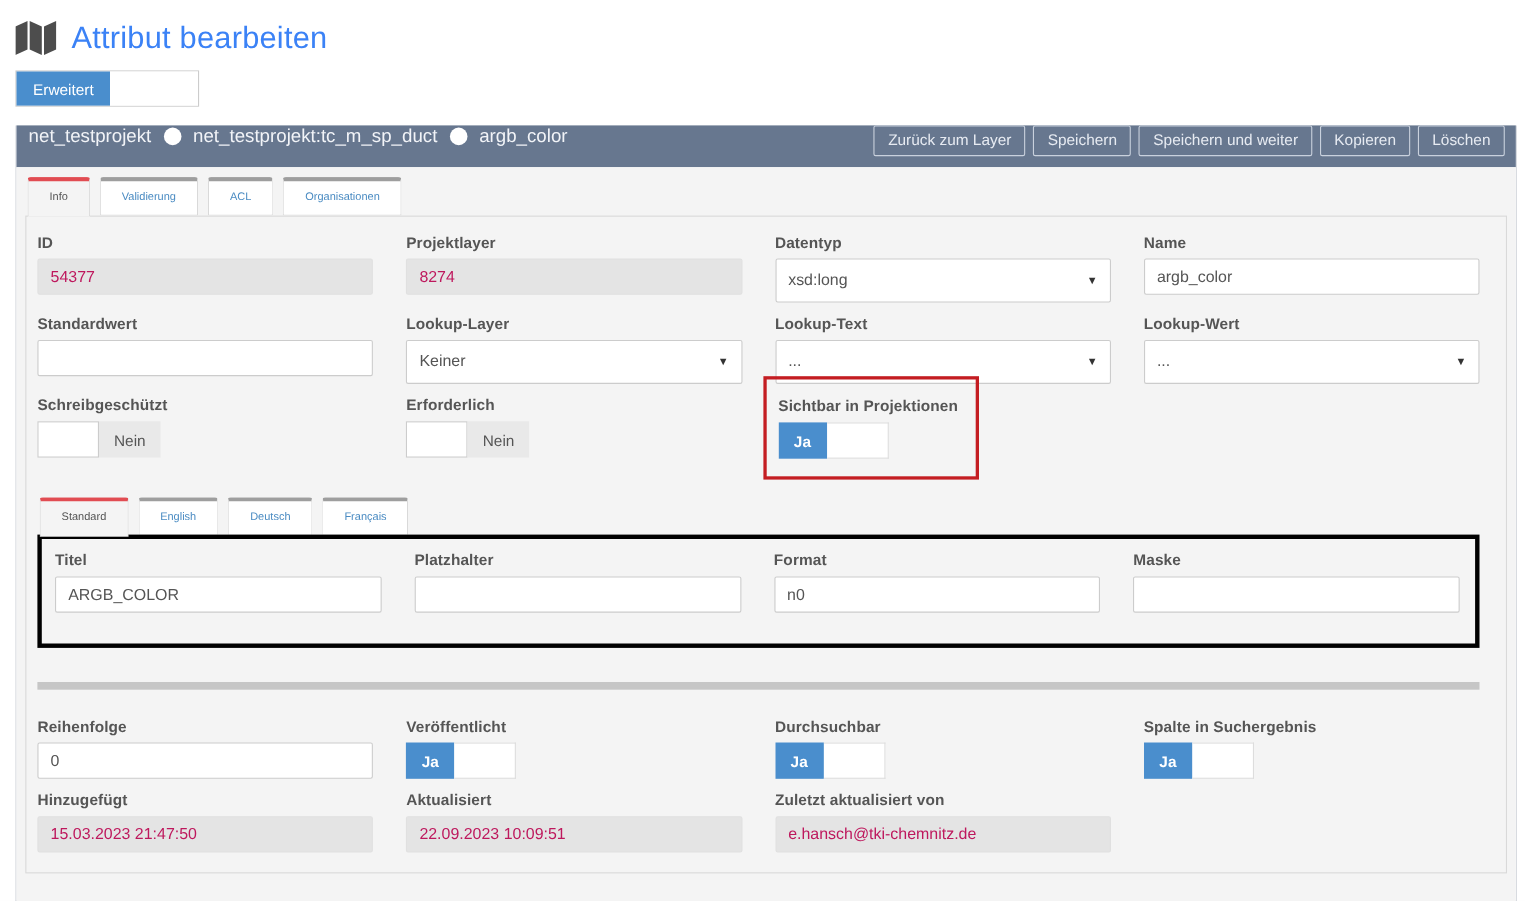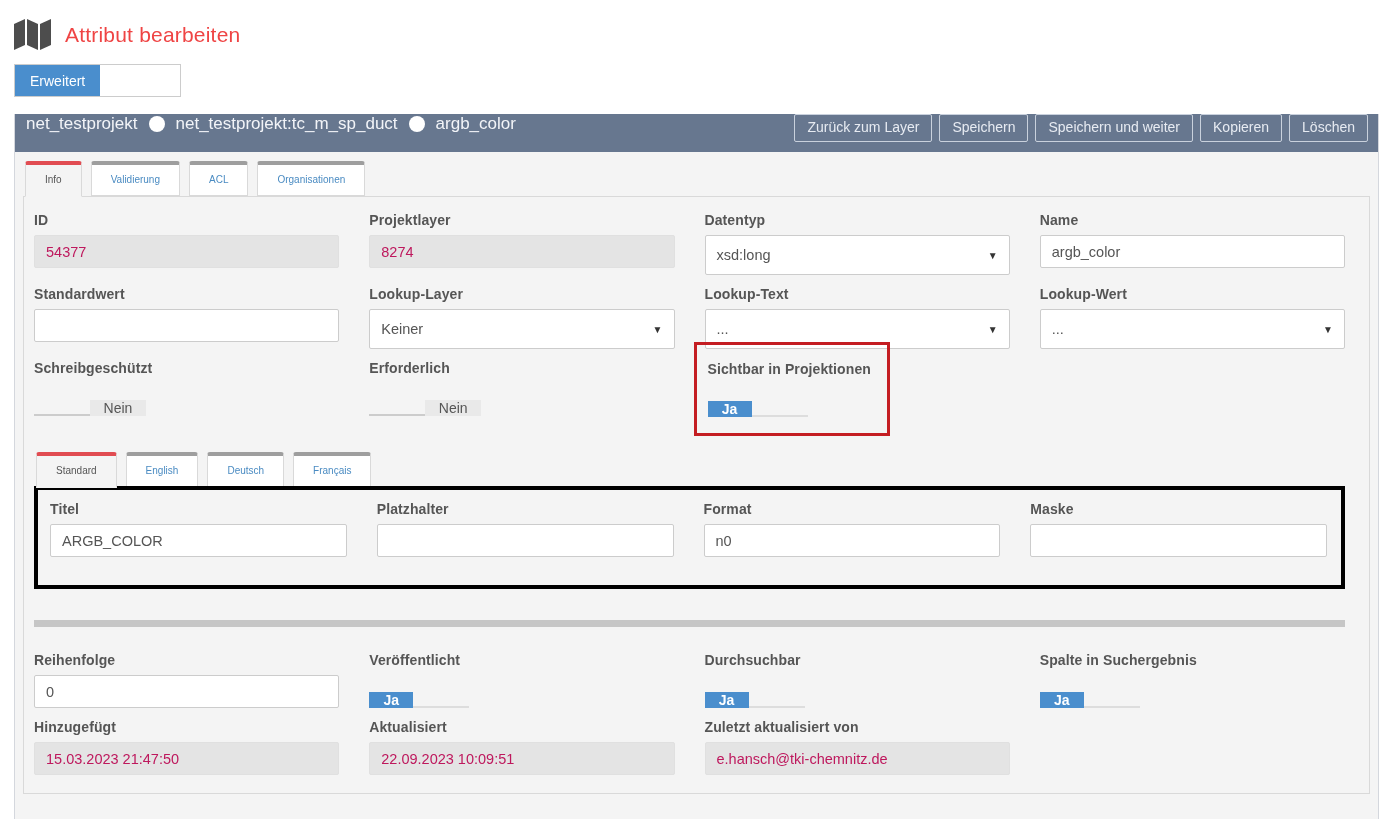--- a/index.html
+++ b/index.html
@@ -7,21 +7,21 @@
   body {
     font-family: "Liberation Sans", sans-serif;
     background: #ffffff;
     color: #555555;
   }
 
   
   .page-header { padding: 18px 14px 0 14px; }
   .title-row { display: flex; align-items: center; gap: 13px; }
   .map-icon svg { display: block; }
-  h1.page-title { font-size: 21px; font-weight: 400; color: #ef4444; letter-spacing: 0.2px; text-align: right; }
+  h1.page-title { font-size: 28px; font-weight: 400; color: #3b82f6; letter-spacing: 0.2px; text-align: right; }
 
   .erweitert {
     margin-top: 13px; width: 167px; height: 33px;
     border: 1px solid #cccccc; background: #ffffff;
     display: flex; cursor: pointer;
   }
   .erw-on {
     background: #4a8ecd; color: #ffffff; font-size: 14px;
     display: flex; align-items: center; justify-content: center;
     padding: 4px 15px; height: 100%;
@@ -81,21 +81,21 @@
   }
   .tin.dis { background: #e4e4e4; border-color: #e0e0e0; color: #be185d; }
 
   .select {
     width: 100%; height: 40px; border: 1px solid #cccccc; border-radius: 2px;
     background: #ffffff; display: flex; align-items: center; justify-content: space-between;
     padding: 0 11px; font-size: 14.5px; color: #555555; cursor: pointer;
   }
   .caret { font-size: 10px; color: #333333; }
 
-  .toggle { width: 112px; height: 33px; display: flex; cursor: pointer; align-items: flex-end; }
+  .toggle { width: 112px; height: 33px; display: flex; cursor: pointer; }
   .toggle .t-on {
     width: 44px; background: #4a8ecd; color: #ffffff; font-size: 14px; font-weight: 700;
     display: flex; align-items: center; justify-content: center;
   }
   .toggle .t-off { width: 56px; background: #ffffff; border: 1px solid #dddddd; border-left: none; }
   .toggle .t-handle { width: 56px; background: #ffffff; border: 1px solid #cccccc; }
   .toggle .t-label {
     width: 56px; background: #e9e9e9; color: #555555; font-size: 14px;
     display: flex; align-items: center; justify-content: center;
   }

